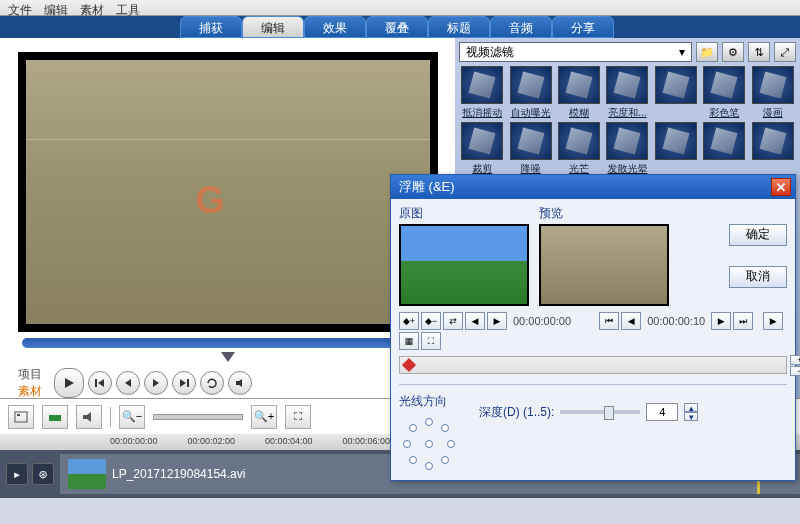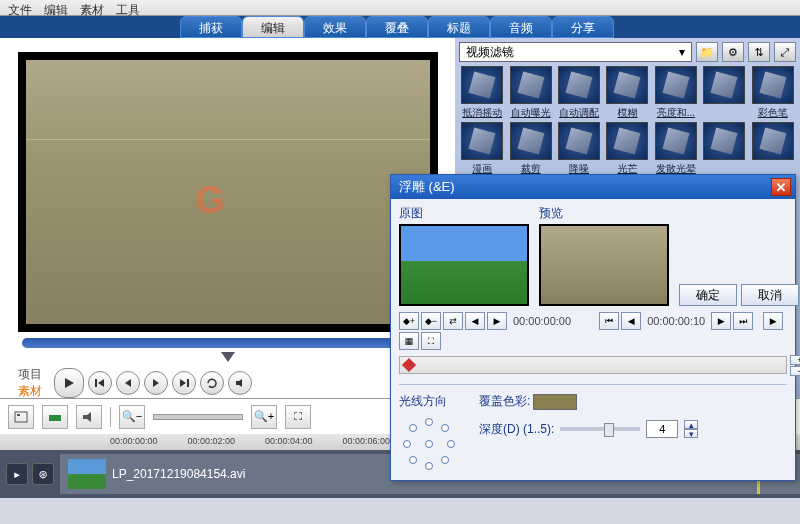--- a/index.html
+++ b/index.html
@@ -50,27 +50,27 @@
 .track-icon { width:22px; height:22px; background:#2a3648; border:1px solid #666; border-radius:3px; display:flex; align-items:center; justify-content:center; color:#fff; font-size:11px; }
 .clip { height: 40px; background:#6a7688; display:flex; align-items:center; gap:6px; padding:0 8px; color:#fff; font-size:12px; flex:1; position:relative; }
 .clip-thumb { width:38px; height:30px; background: linear-gradient(#5a9ad8 50%,#3a8a3a 50%); }
 .clip::after { content:""; position:absolute; right:40px; top:0; bottom:0; width:3px; background:#d8c040; }
 
 
 .dialog { position: absolute; left: 390px; top: 174px; width: 406px; background: #eef2f8; border: 1px solid #2a5aaa; box-shadow: 2px 2px 6px rgba(0,0,0,.3); }
 .dialog-title { height:24px; background: linear-gradient(#3a7ad8,#1a5ab8); color:#fff; display:flex; align-items:center; justify-content:space-between; padding:0 4px 0 8px; font-size:13px; }
 .close-btn { width:20px; height:18px; background:linear-gradient(#f08060,#d03010); color:#fff; display:flex; align-items:center; justify-content:center; border:1px solid #a02000; font-weight:bold; }
 .dialog-body { padding: 6px 8px; }
-.previews { display:flex; gap:10px; align-items:flex-end; }
+.previews { display:flex; gap:10px; align-items:center; }
 .pv-col { }
 .pv-label { font-size:12px; color:#1a3a8a; margin-bottom:2px; }
 .pv-box { width:130px; height:82px; background:#000; padding:2px; }
 .pv-img1 { width:100%; height:100%; background: linear-gradient(#5a9ae8 0%, #5a9ae8 45%, #3a8a3a 45%, #2a7a2a 100%); }
 .pv-img2 { width:100%; height:100%; background: linear-gradient(#b0a888 0%,#888060 100%); }
-.dlg-btns { display:flex; flex-direction:row; gap:4px; margin-left:auto; }
+.dlg-btns { display:flex; flex-direction:column; gap:20px; margin-left:auto; }
 .dlg-btn { width:58px; height:22px; background:linear-gradient(#fff,#d8e0f0); border:1px solid #7890b0; font-size:12px; display:flex; align-items:center; justify-content:center; }
 
 .dlg-controls { display:flex; gap:2px; margin-top:6px; flex-wrap:wrap; align-items:center; }
 .dlg-ctrl { width:20px; height:18px; border:1px solid #8090b0; background:linear-gradient(#fff,#e0e8f0); display:flex; align-items:center; justify-content:center; font-size:9px; }
 .dlg-time { font-size:11px; color:#445; padding:0 4px; }
 
 .dlg-slider { height:18px; margin-top:6px; position:relative; background:linear-gradient(#f0f0f0,#e0e0e0); border:1px solid #aaa; }
 .dlg-slider-mark { position:absolute; left:4px; top:3px; width:10px; height:10px; background:#d03030; transform:rotate(45deg); }
 
 .dlg-lower { display:flex; gap:20px; margin-top:10px; border-top:1px solid #b0c0d8; padding-top:8px; }
@@ -185,26 +185,20 @@
           <div class="thumb-box">
             <div class="cube"></div>
           </div>
           <div class="thumb-label">抵消摇动</div>
         </div>
         <div class="thumb">
           <div class="thumb-box">
             <div class="cube"></div>
           </div>
           <div class="thumb-label">自动曝光</div>
-        </div>
-        <div class="thumb">
-          <div class="thumb-box">
-            <div class="cube"></div>
-          </div>
-          <div class="thumb-label">自动调配</div>
         </div>
         <div class="thumb">
           <div class="thumb-box">
             <div class="cube"></div>
           </div>
           <div class="thumb-label">模糊</div>
         </div>
         <div class="thumb">
           <div class="thumb-box">
             <div class="cube"></div>
@@ -414,24 +408,20 @@
           <div class="dot s"></div>
           <div class="dot e"></div>
           <div class="dot w"></div>
           <div class="dot nw"></div>
           <div class="dot ne"></div>
           <div class="dot sw"></div>
           <div class="dot se"></div>
         </div>
       </div>
       <div class="cover-color">
-        <div>
-          <span class="light-label">覆盖色彩:</span>
-          <span class="color-swatch"></span>
-        </div>
         <div class="depth-row">
           <span>深度(D) (1..5):</span>
           <div class="depth-slider"></div>
           <input class="depth-input" value="4" style="">
           <div style="display:flex;flex-direction:column">
             <div class="dlg-ctrl" style="height:9px;width:14px">▴</div>
             <div class="dlg-ctrl" style="height:9px;width:14px">▾</div>
           </div>
         </div>
       </div>

